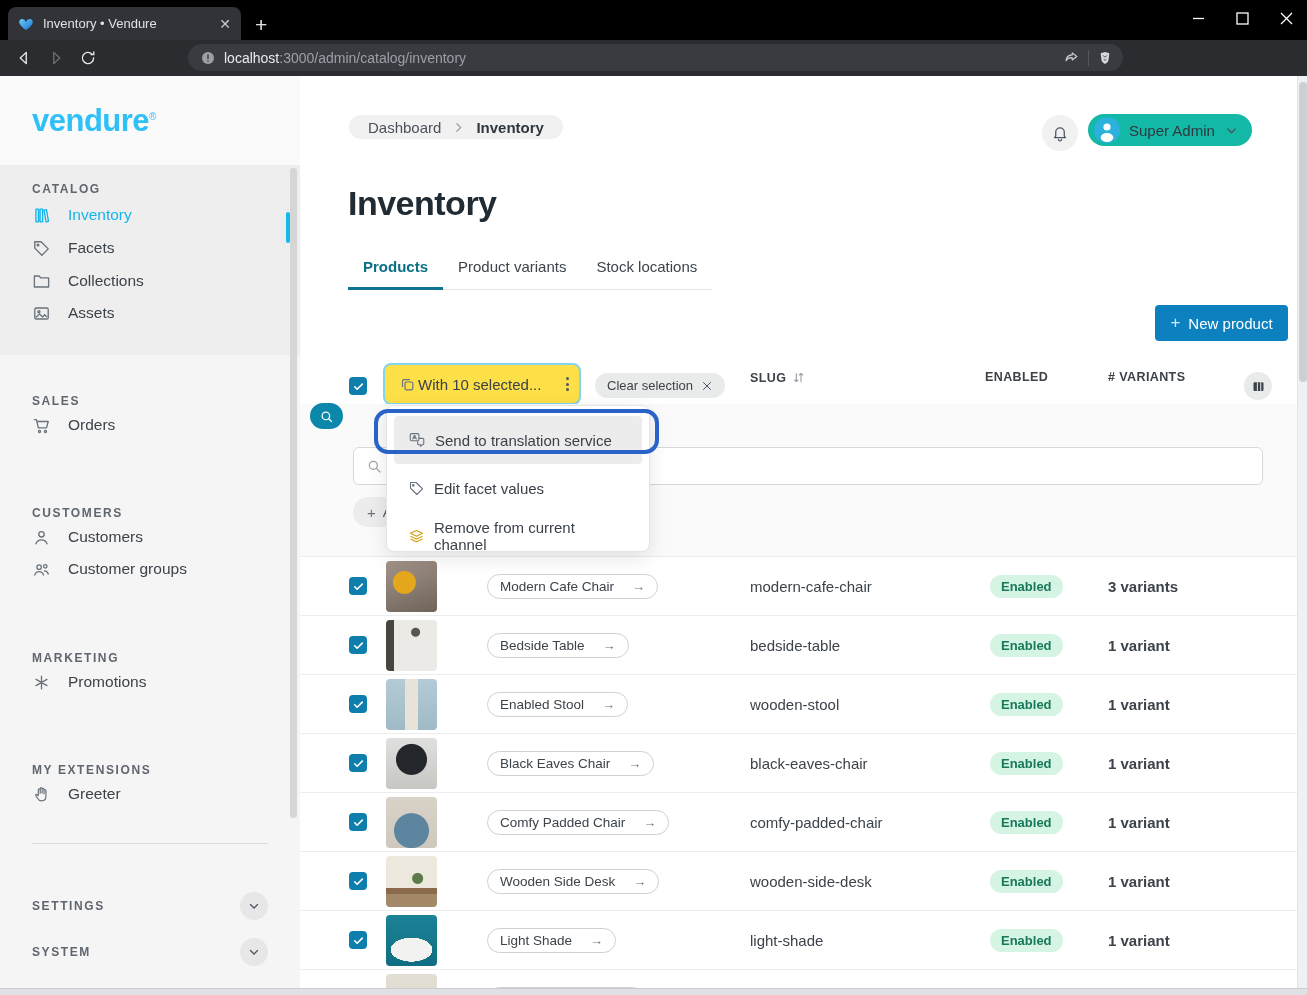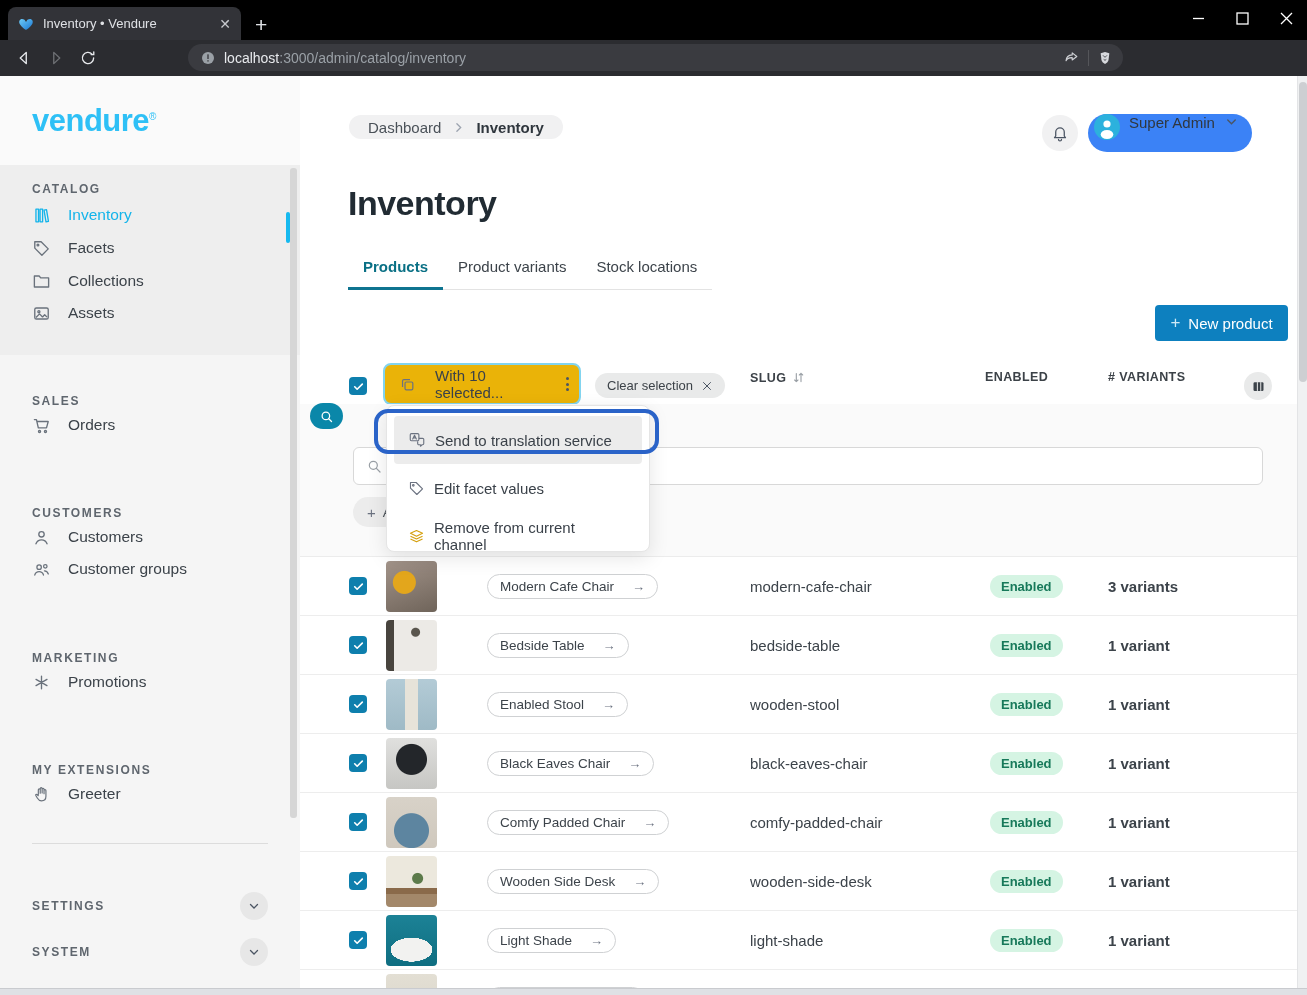--- a/index.html
+++ b/index.html
@@ -38,32 +38,32 @@
   .active-bar { position:absolute; left:286px; top:47px; width:4px; height:31px; background:#16b9ef; border-radius:2px; }
   .side-scroll { position:absolute; left:290px; top:3px; width:7px; height:650px; background:#d6d6d6; border-radius:3px; }
   .nav-div { position:absolute; left:32px; top:678px; width:236px; height:1px; background:#dcdcdc; }
   .chev-circle { position:absolute; width:28px; height:28px; border-radius:50%; background:#e7e7e7; display:flex; align-items:center; justify-content:center; color:#4b5563; }
 
   
   .main { position:absolute; left:300px; top:76px; width:997px; height:919px; background:#fff; overflow:hidden; }
   .crumb { position:absolute; left:49px; top:39px; height:24px; background:#f1f1f2; border-radius:18px; display:flex; align-items:center; padding:0 19px; gap:11px; font-size:15px; color:#4a5158; }
   .crumb .cur { color:#2f363d; font-weight:600; }
   .bell-btn { position:absolute; left:742px; top:39px; width:36px; height:36px; border-radius:50%; background:#f1f1f2; display:flex; align-items:center; justify-content:center; color:#4b5563; }
-  .user-pill { position:absolute; left:788px; top:38px; height:38px; background:#3b82f6; border-radius:19px; display:flex; align-items:flex-start; padding:0 13px 0 6px; gap:9px; }
+  .user-pill { position:absolute; left:788px; top:38px; height:32px; background:#14b8a6; border-radius:19px; display:flex; align-items:center; padding:0 13px 0 6px; gap:9px; }
   .user-av { width:26px; height:26px; border-radius:50%; background:#2cb1dd; overflow:hidden; position:relative; }
   .user-name { font-size:15px; color:#30373e; }
   .page-title { position:absolute; left:48px; top:108px; font-size:34px; font-weight:700; color:#212b33; letter-spacing:-0.5px; }
   .tabs { position:absolute; left:48px; top:182px; display:inline-flex; border-bottom:1px solid #e3e3e3; }
   .tabx { padding:0 15px 12px; font-size:15px; color:#3c434a; }
   .tabx.on { color:#0a7085; font-weight:600; border-bottom:3px solid #0e7490; margin-bottom:-1px; }
   .newp-btn { position:absolute; left:855px; top:229px; width:133px; height:36px; background:#0d80bf; border-radius:4px; color:#fff; font-size:15px; display:flex; align-items:center; justify-content:center; gap:8px; }
   .newp-btn .pl { font-size:17px; font-weight:300; color:#cfe9f6; }
 
   .chk { position:absolute; width:18px; height:18px; border-radius:4px; background:#0e7fad; display:flex; align-items:center; justify-content:center; }
-  .bulk-btn { position:absolute; left:83px; top:287px; width:198px; height:42px; background:#eab308; border:2px solid #82d4ef; border-radius:8px; display:flex; align-items:center; padding:0 10px 0 14px; gap:19px; }
+  .bulk-btn { position:absolute; left:83px; top:287px; width:198px; height:42px; background:#fde047; border:2px solid #82d4ef; border-radius:8px; display:flex; align-items:center; padding:0 10px 0 14px; gap:2px; }
   .bulk-btn .btxt { font-size:15px; color:#3a4149; flex:1; }
   .dots-v { display:flex; flex-direction:column; gap:2.5px; margin-left:4px; }
   .dots-v i { width:3px; height:3px; border-radius:50%; background:#4b5563; }
   .clear-pill { position:absolute; left:295px; top:297px; height:25px; background:#e9eaea; border-radius:13px; display:flex; align-items:center; padding:0 12px; gap:8px; font-size:13px; color:#3c4248; }
   .colh { position:absolute; top:294px; font-size:12.5px; font-weight:700; letter-spacing:0.4px; color:#3c4248; display:flex; align-items:center; gap:5px; }
   .colbtn { position:absolute; left:944px; top:296px; width:28px; height:28px; border-radius:50%; background:#e9eaea; display:flex; align-items:center; justify-content:center; }
 
   .search-bubble { position:absolute; left:10px; top:327px; width:33px; height:26px; border-radius:13px; background:#0a87a9; display:flex; align-items:center; justify-content:center; color:#fff; }
   .tool-panel { position:absolute; left:0; top:328px; width:997px; height:153px; background:#fafafa; border-bottom:1px solid #ececec; }
   .search-input { position:absolute; left:53px; top:43px; width:910px; height:38px; background:#fff; border:1px solid #d8d8d8; border-radius:6px; display:flex; align-items:center; padding:0 12px; gap:8px; color:#9aa0a6; }

